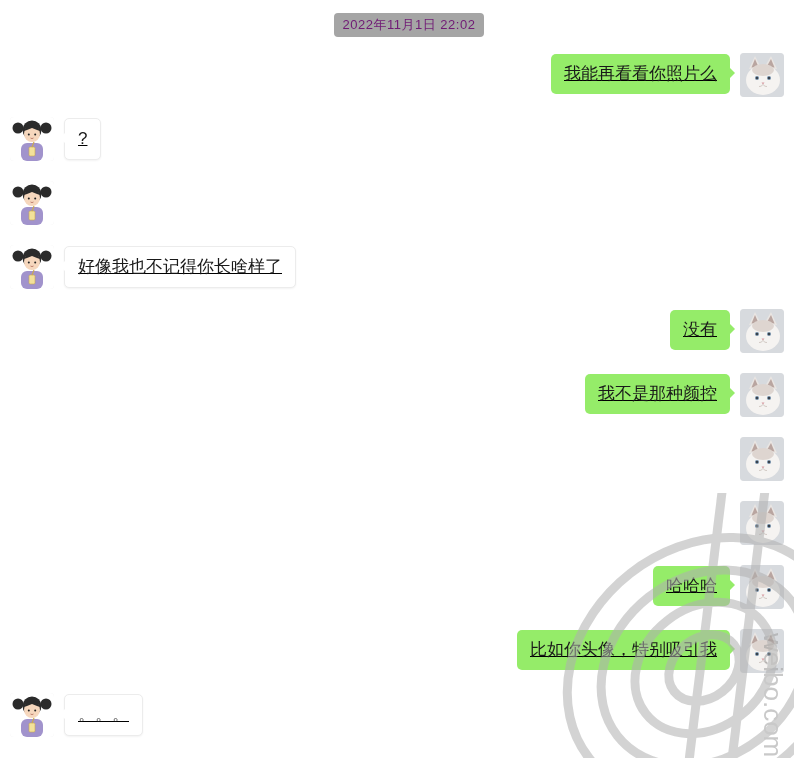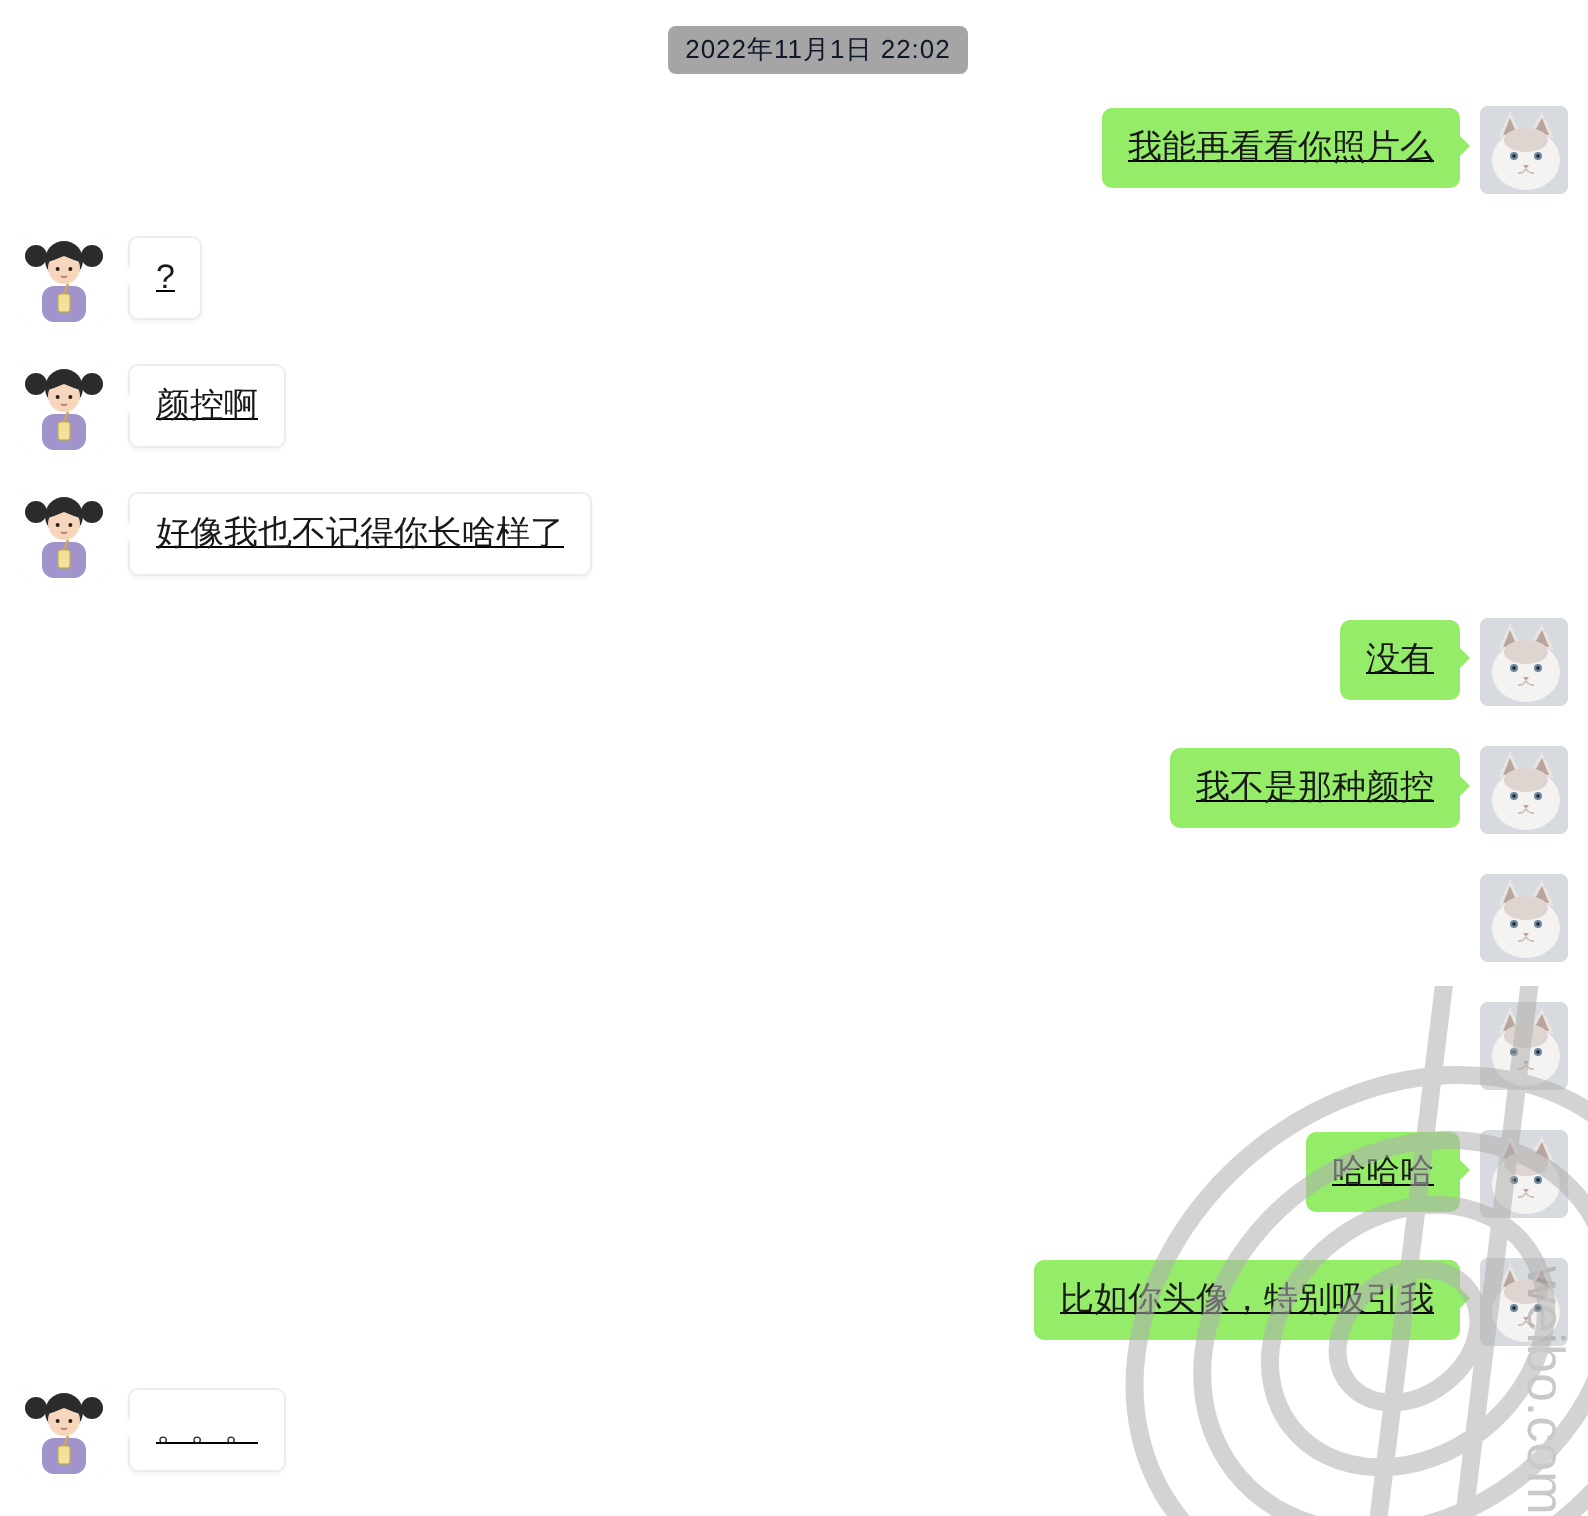--- a/index.html
+++ b/index.html
@@ -11,21 +11,21 @@
   .screen {
     position:relative;
     width:794px; height:758px;
     background:#ffffff;
     overflow:hidden;
   }
   .timestamp-row { text-align:center; padding:13px 0 16px; }
   .timestamp {
     display:inline-block;
     background:#a5a5a5;
-    color:#0f172a;
+    color:#701a75;
     font-size:13px;
     line-height:16px;
     padding:4px 9px;
     border-radius:4px;
     letter-spacing:0.5px;
     margin-left:24px;
   }
   .messages { padding:0 10px;text-decoration:underline; }
   .row {
     display:flex;
@@ -145,23 +145,20 @@
     <circle cx="22" cy="17" r="8" fill="#f6d7bd"></circle>
     <path d="M14 14 a8.5 8.5 0 0 1 16 0 l-3 -1 -5 -2 -5 2 z" fill="#2b2b2b"></path>
     <circle cx="18.8" cy="17.5" r="1" fill="#222"></circle>
     <circle cx="25.2" cy="17.5" r="1" fill="#222"></circle>
     <path d="M20.5 21 q1.5 1.2 3 0" stroke="#b06b5c" stroke-width="0.8" fill="none"></path>
     <rect x="11" y="26" width="22" height="18" rx="6" fill="#a193cc"></rect>
     <rect x="19" y="30" width="6" height="9" rx="1.2" fill="#f3e19a" stroke="#caa94f" stroke-width="0.6"></rect>
     <line x1="22" y1="30" x2="24" y2="25" stroke="#caa94f" stroke-width="1.2"></line>
   </svg>
 </div>
-    <div class="bubble">
-      <span class="txt">颜控啊</span>
-    </div>
   </div>
 
   <div class="row left">
     <div class="avatar">
   <svg viewBox="0 0 44 44" xmlns="http://www.w3.org/2000/svg">
     <rect width="44" height="44" fill="#ffffff"></rect>
     <circle cx="8" cy="11" r="5.5" fill="#2b2b2b"></circle>
     <circle cx="36" cy="11" r="5.5" fill="#2b2b2b"></circle>
     <circle cx="22" cy="13" r="9.5" fill="#2b2b2b"></circle>
     <circle cx="22" cy="17" r="8" fill="#f6d7bd"></circle>

